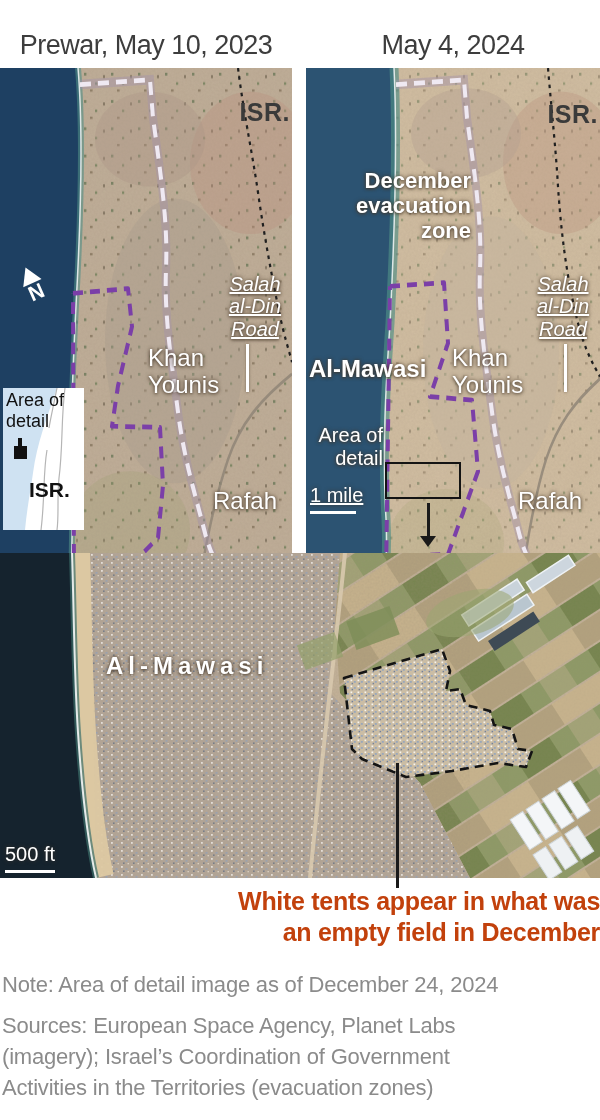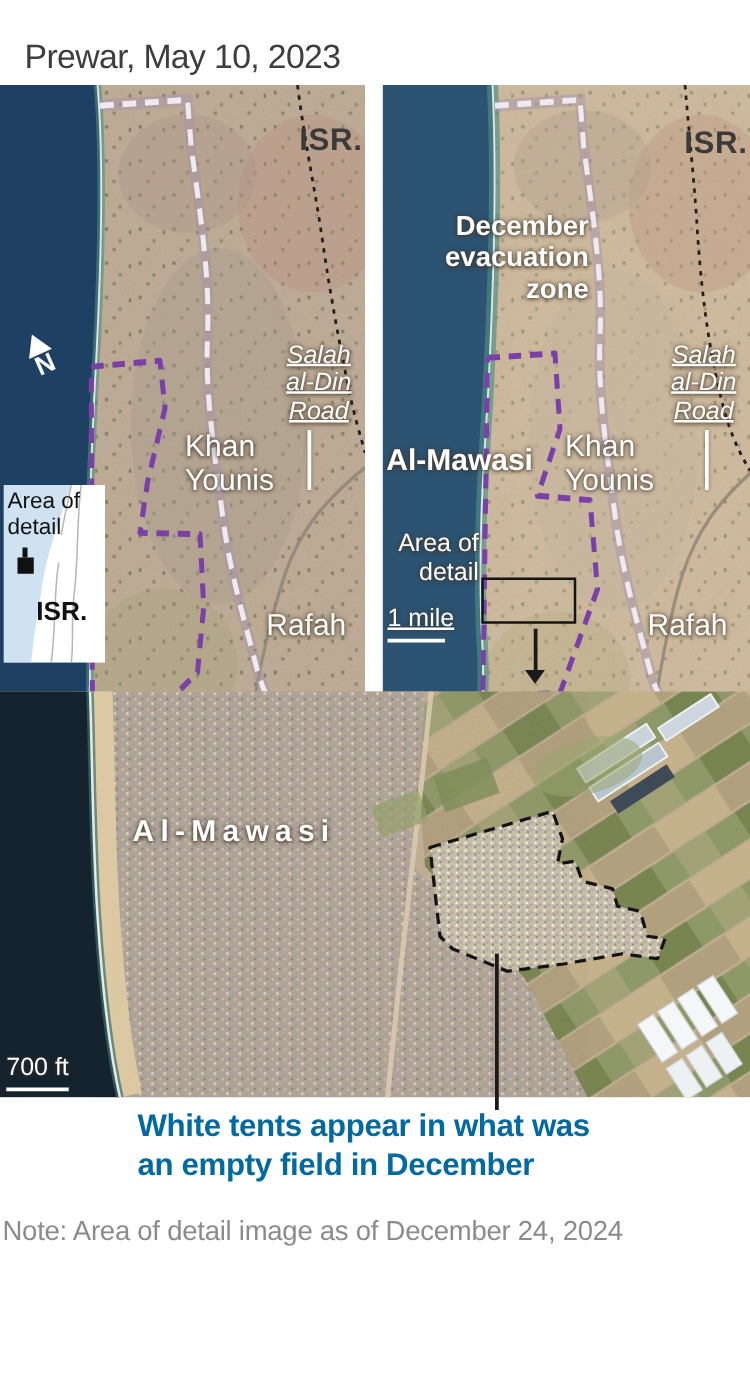--- a/index.html
+++ b/index.html
@@ -25,22 +25,22 @@
   .inset{position:absolute;left:3px;top:320px;width:81px;height:142px;background:#fff;overflow:hidden;}
   .inset .txt{position:absolute;left:3px;top:2px;font-size:18px;line-height:21px;color:#111;}
   .inset .isr{position:absolute;left:26px;top:90px;font-size:21px;font-weight:bold;color:#111;}
   .inset .marker{position:absolute;left:11px;top:58px;width:13px;height:13px;background:#111;}
   .inset .marker::before{content:"";position:absolute;left:4px;top:-8px;width:4px;height:8px;background:#111;}
   .detail-rect{position:absolute;left:79px;top:394px;width:72px;height:33px;border:2.5px solid #141414;}
   .conn-line{position:absolute;left:427px;top:503px;width:2.5px;height:33px;background:#1a1a1a;}
   .conn-head{position:absolute;left:420px;top:536px;width:0;height:0;border-left:8px solid transparent;
              border-right:8px solid transparent;border-top:11px solid #1a1a1a;}
   .callout-line{position:absolute;left:396px;top:763px;width:2.5px;height:125px;background:#1a1a1a;}
-  .caption{position:absolute;left:110px;top:886px;width:490px;text-align:left;font-size:25px;
-           font-weight:bold;color:#0369a1;line-height:31px;letter-spacing:-.3px;}
+  .caption{position:absolute;left:110px;top:886px;width:490px;text-align:right;font-size:25px;
+           font-weight:bold;color:#c2410c;line-height:31px;letter-spacing:-.3px;}
   .note{position:absolute;left:2px;top:972px;font-size:22px;color:#8b8b8b;letter-spacing:-.2px;}
   .sources{position:absolute;left:2px;top:1010px;width:590px;font-size:22px;color:#8b8b8b;
            line-height:31px;letter-spacing:-.2px;}
 </style>
 </head>
 <body>
 
 <div class="page">
 
   <svg width="0" height="0" style="position:absolute">
@@ -74,20 +74,21 @@
         <rect x="0" y="0" width="120" height="24" fill="#b3a27f"></rect>
         <rect x="0" y="26" width="120" height="24" fill="#8e9a67"></rect>
         <rect x="60" y="0" width="58" height="24" fill="#c8b48e"></rect>
         <rect x="0" y="26" width="40" height="24" fill="#76854f"></rect>
         <rect x="62" y="26" width="30" height="24" fill="#a3a478"></rect>
       </pattern>
     </defs>
   </svg>
 
   <div class="title" style="left:0;width:292px;">Prewar, May 10, 2023</div>
+  <div class="title" style="left:306px;width:294px;">May 4, 2024</div>
 
   <div class="map" style="left:0;width:292px;">
     <svg viewBox="0 0 292 462" preserveAspectRatio="none">
       <rect x="0" y="0" width="292" height="462" fill="#bfae99"></rect>
       <rect x="0" y="0" width="292" height="462" filter="url(#noiseBlotch)" opacity=".5"></rect>
       <rect x="0" y="0" width="292" height="462" filter="url(#noiseFine)" opacity=".35"></rect>
       <rect x="60" y="0" width="232" height="462" fill="url(#gspeck)" opacity=".55"></rect>
       <ellipse cx="175" cy="230" rx="70" ry="120" fill="#a89a8d" opacity=".4"></ellipse>
       <ellipse cx="250" cy="80" rx="60" ry="60" fill="#b98f7e" opacity=".35"></ellipse>
       <ellipse cx="150" cy="60" rx="55" ry="40" fill="#ad9787" opacity=".4"></ellipse>
@@ -225,24 +226,27 @@
       <path d="M344,125 L442,96 L450,118 L446,138 L460,136 L466,152 L490,158 L494,172 L512,176 L518,196 L532,198 L526,214 L498,210 L452,218 L406,224 L362,206 L352,196 Z" fill="#cbbda4"></path>
       <path d="M344,125 L442,96 L450,118 L446,138 L460,136 L466,152 L490,158 L494,172 L512,176 L518,196 L532,198 L526,214 L498,210 L452,218 L406,224 L362,206 L352,196 Z" fill="url(#tents)" opacity=".85"></path>
       <path d="M344,125 L442,96 L450,118 L446,138 L460,136 L466,152 L490,158 L494,172 L512,176 L518,196 L532,198 L526,214 L498,210 L452,218 L406,224 L362,206 L352,196 Z" fill="none" stroke="#141414" stroke-width="2.6" stroke-dasharray="9 6" stroke-linejoin="round"></path>
 
       <rect x="350" y="60" width="46" height="30" fill="#7d8d57" opacity=".8" transform="rotate(-20 373 75)"></rect>
       <rect x="300" y="85" width="40" height="26" fill="#93a06b" opacity=".7" transform="rotate(-20 320 98)"></rect>
       <ellipse cx="470" cy="60" rx="45" ry="22" fill="#9aa571" opacity=".55" transform="rotate(-15 470 60)"></ellipse>
     </svg>
     <div class="lbl bold" style="left:106px;top:100px;font-size:24px;letter-spacing:5px;">Al-Mawasi</div>
     <div class="scale" style="left:5px;top:290px;">
-      <span>700 ft</span>
+      <span>500 ft</span>
       <span class="bar" style="width:50px;"></span>
     </div>
   </div>
 
   <div class="callout-line"></div>
 
   <div class="caption preline">White tents appear in what was
 an empty field in December</div>
   <div class="note">Note: Area of detail image as of December 24, 2024</div>
+  <div class="sources preline">Sources: European Space Agency, Planet Labs
+(imagery); Israel’s Coordination of Government
+Activities in the Territories (evacuation zones)</div>
 
 </div>
 
 </body></html>

